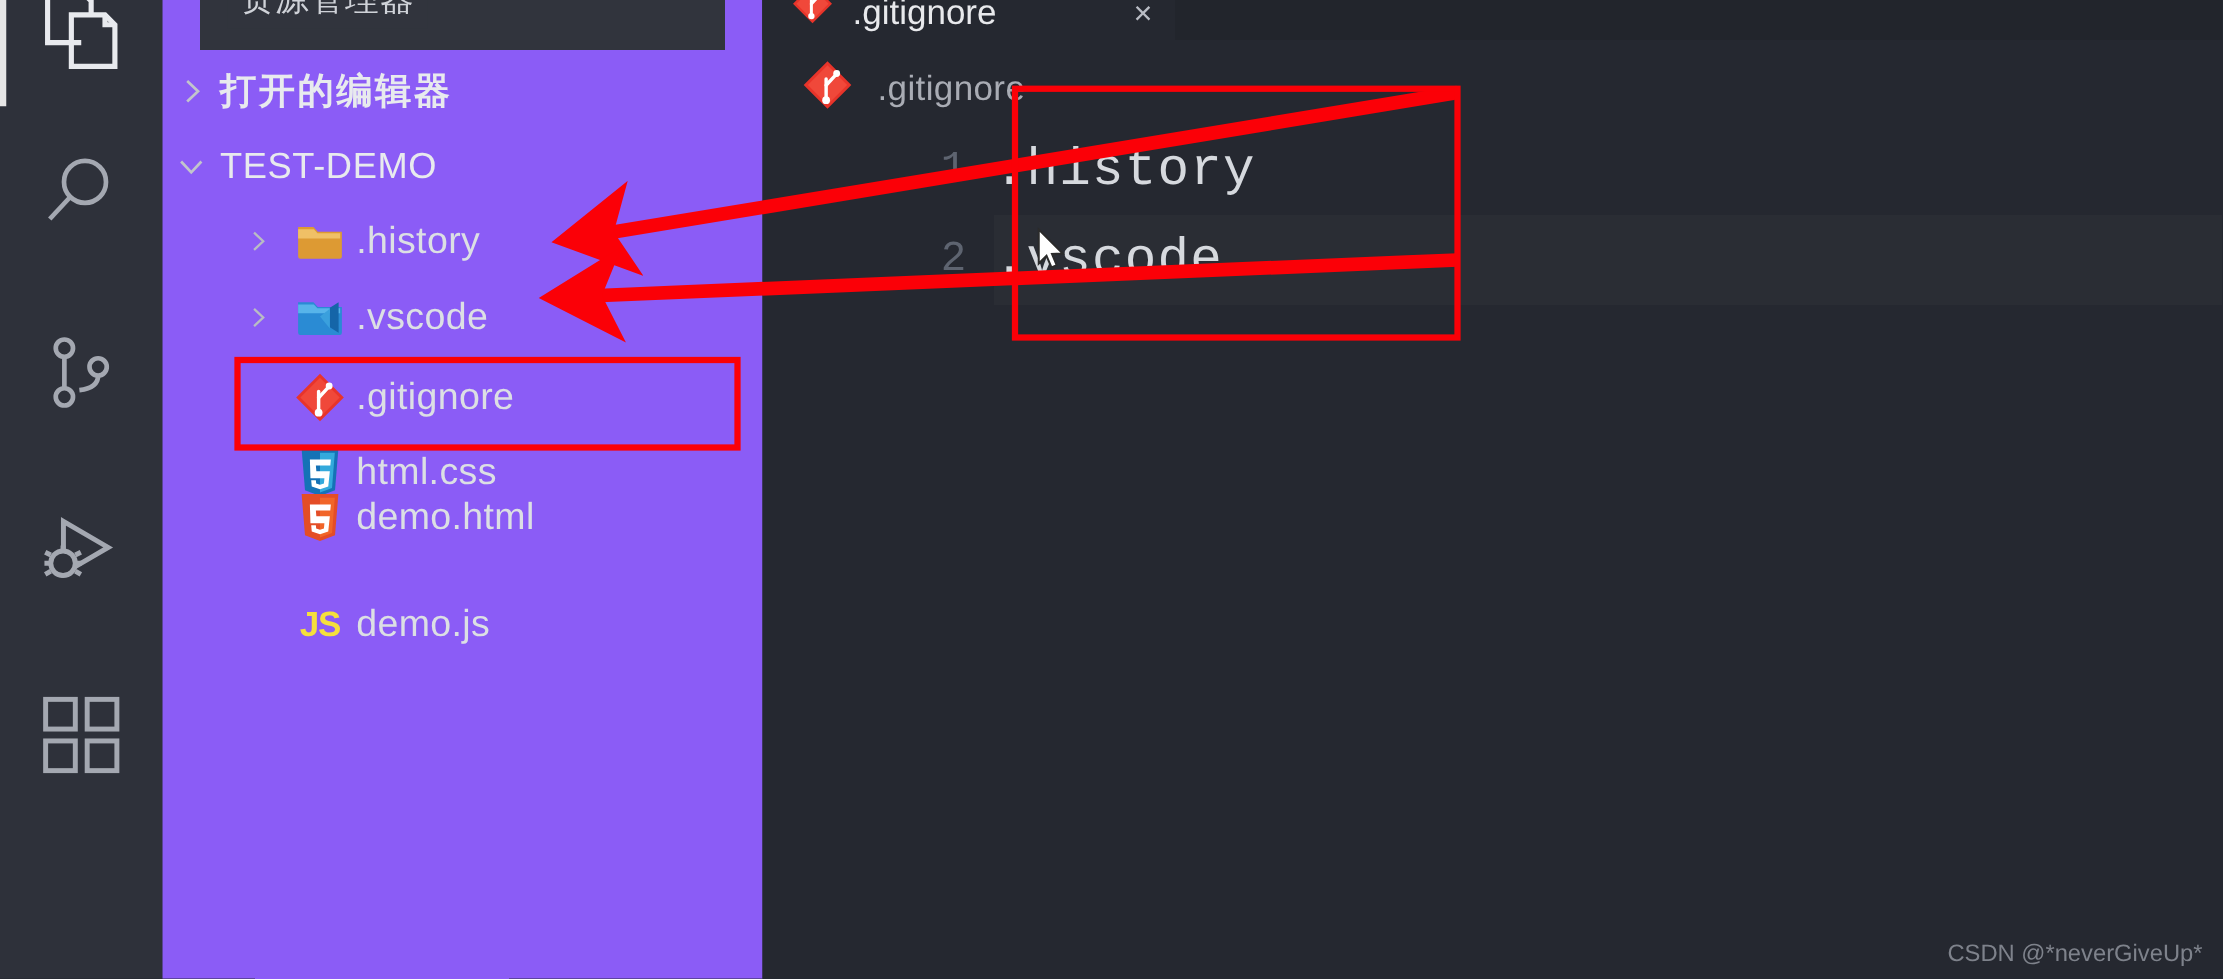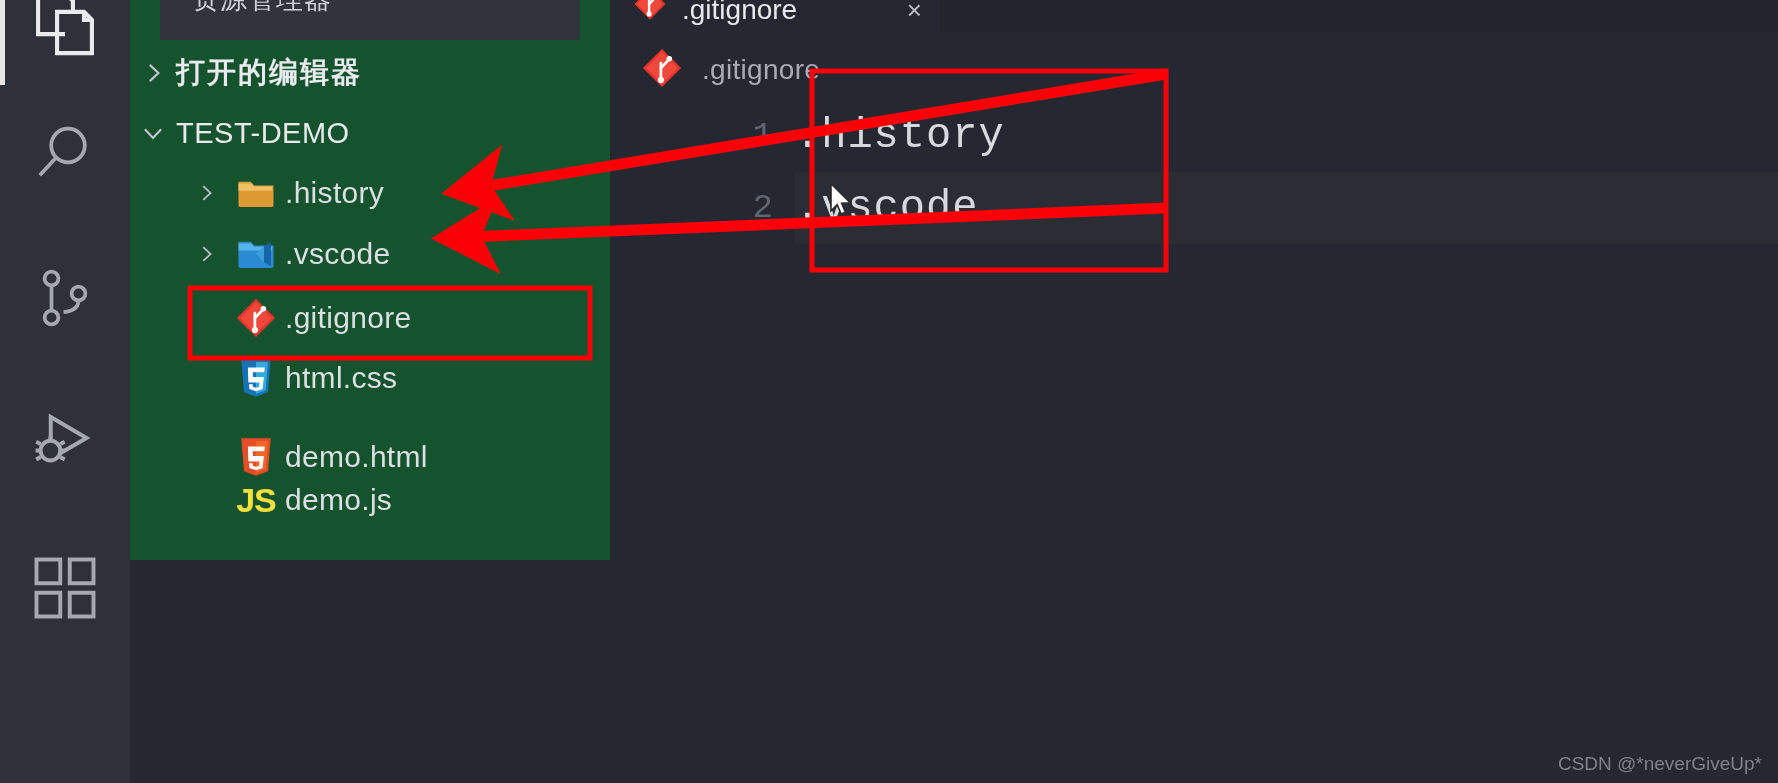--- a/index.html
+++ b/index.html
@@ -30,22 +30,22 @@
   }
   .activity-item.active::before {
     content: ""; position: absolute; left: 0; top: 0;
     width: 5px; height: 125px; background: #e6e6e6;
   }
   .activity-item svg { display: block; }
 
   
   .sidebar {
     position: absolute; left: 130px; top: 0;
-    width: 480px; height: 560px;
-    background: #14532d;
+    width: 480px; height: 783px;
+    background: #8b5cf6;
   }
   .sidebar-title {
     position: absolute; left: 52px; top: -22px;
     font-size: 27px; color: #cfd2d8; letter-spacing: 1px;
     background: #31343d;
     padding: 3px 10px 6px 10px;
     white-space: nowrap;
   }
   .sidebar-title-bg {
     position: absolute; left: 30px; top: -60px;
@@ -83,21 +83,21 @@
   }
   .tree-row .fname {
     font-size: 30px; color: #dcdfe4; letter-spacing: 0.3px;
     white-space: nowrap;
   }
 
   
   .ic { display:block; }
   .js-ic {
     font-family: "Liberation Sans", sans-serif;
-    font-size: 34px; font-weight: bold; color: #f5e03c;
+    font-size: 28px; font-weight: bold; color: #f5e03c;
     letter-spacing: -1px;
   }
 
   
   .editor {
     position: absolute; left: 610px; top: 0;
     width: 1168px; height: 783px;
     background: #252830;
   }
   .tab-strip {
@@ -292,21 +292,21 @@
       <span class="icon-slot">
         <svg class="ic" width="38" height="42" viewBox="0 0 24 28">
           <path d="M2.2 1.5h19.6l-1.8 22L12 26.5 4 23.5z" fill="#1572b6"></path>
           <path d="M12 3.4v21.2l6.4-2.4 1.5-18.8z" fill="#33a9dc"></path>
           <path d="M6.6 7h11.2l-.3 3.2H9.8l.25 3.1h7.2l-.85 8.1-4.4 1.5-4.4-1.5-.3-3.3h2.5l.15 1.7 2.05.7 2.1-.7.25-2.8H6.9z" fill="#fff"></path>
         </svg>
       </span>
       <span class="fname">html.css</span>
     </div>
 
-    <div class="tree-row" style="top:427px">
+    <div class="tree-row" style="top:384px">
       <span class="indent"></span>
       <span class="twisty-small"></span>
       <span class="icon-slot">
         <svg class="ic" width="38" height="42" viewBox="0 0 24 28">
           <path d="M2.2 1.5h19.6l-1.8 22L12 26.5 4 23.5z" fill="#e44d26"></path>
           <path d="M12 3.4v21.2l6.4-2.4 1.5-18.8z" fill="#f16529"></path>
           <path d="M6.6 7h11.2l-.3 3.2H9.8l.25 3.1h7.2l-.85 8.1-4.4 1.5-4.4-1.5-.3-3.3h2.5l.15 1.7 2.05.7 2.1-.7.25-2.8H6.9z" fill="#fff"></path>
         </svg>
       </span>
       <span class="fname">demo.html</span>

